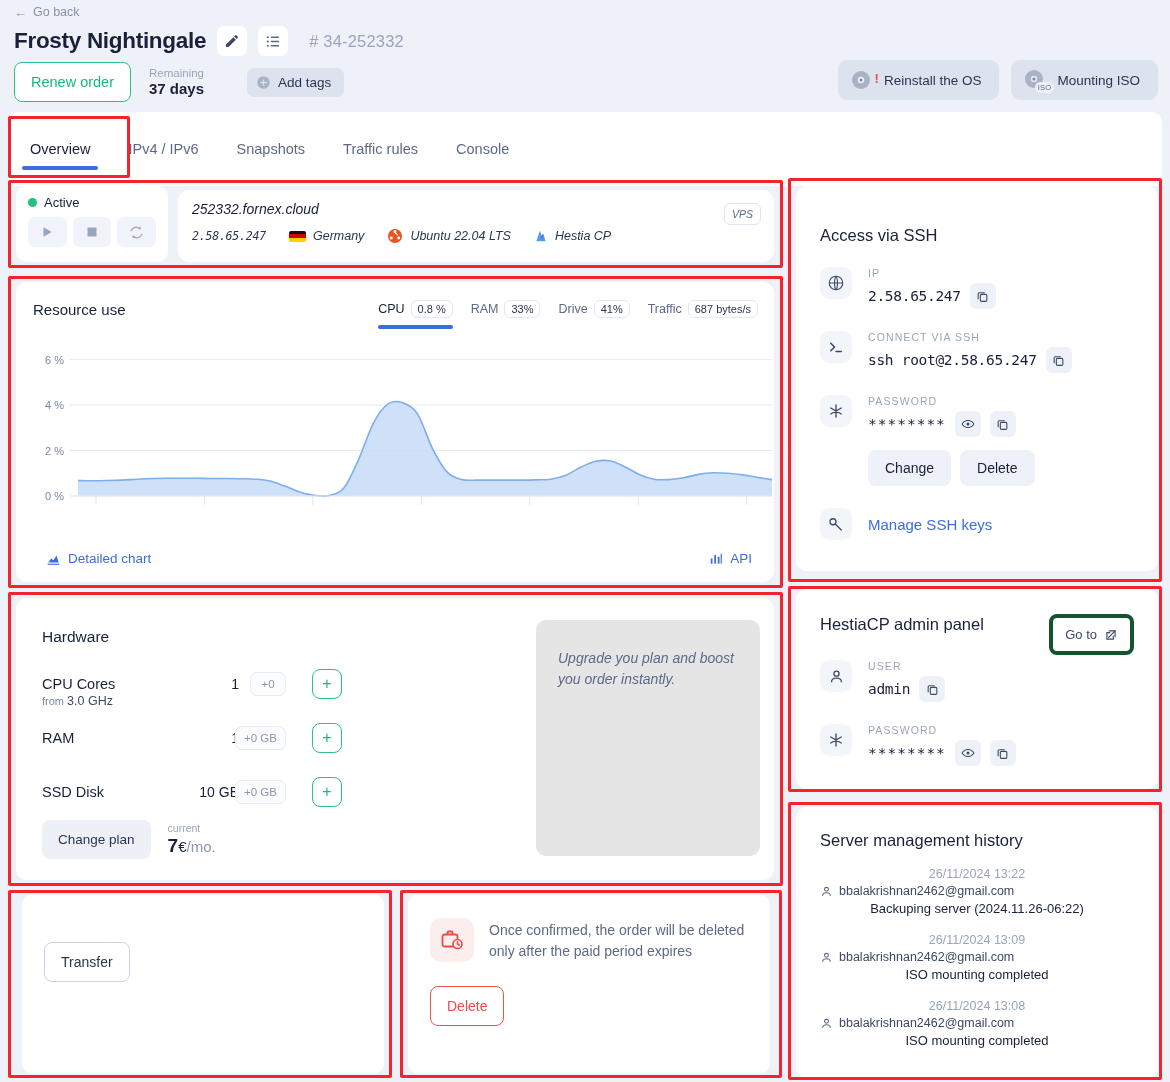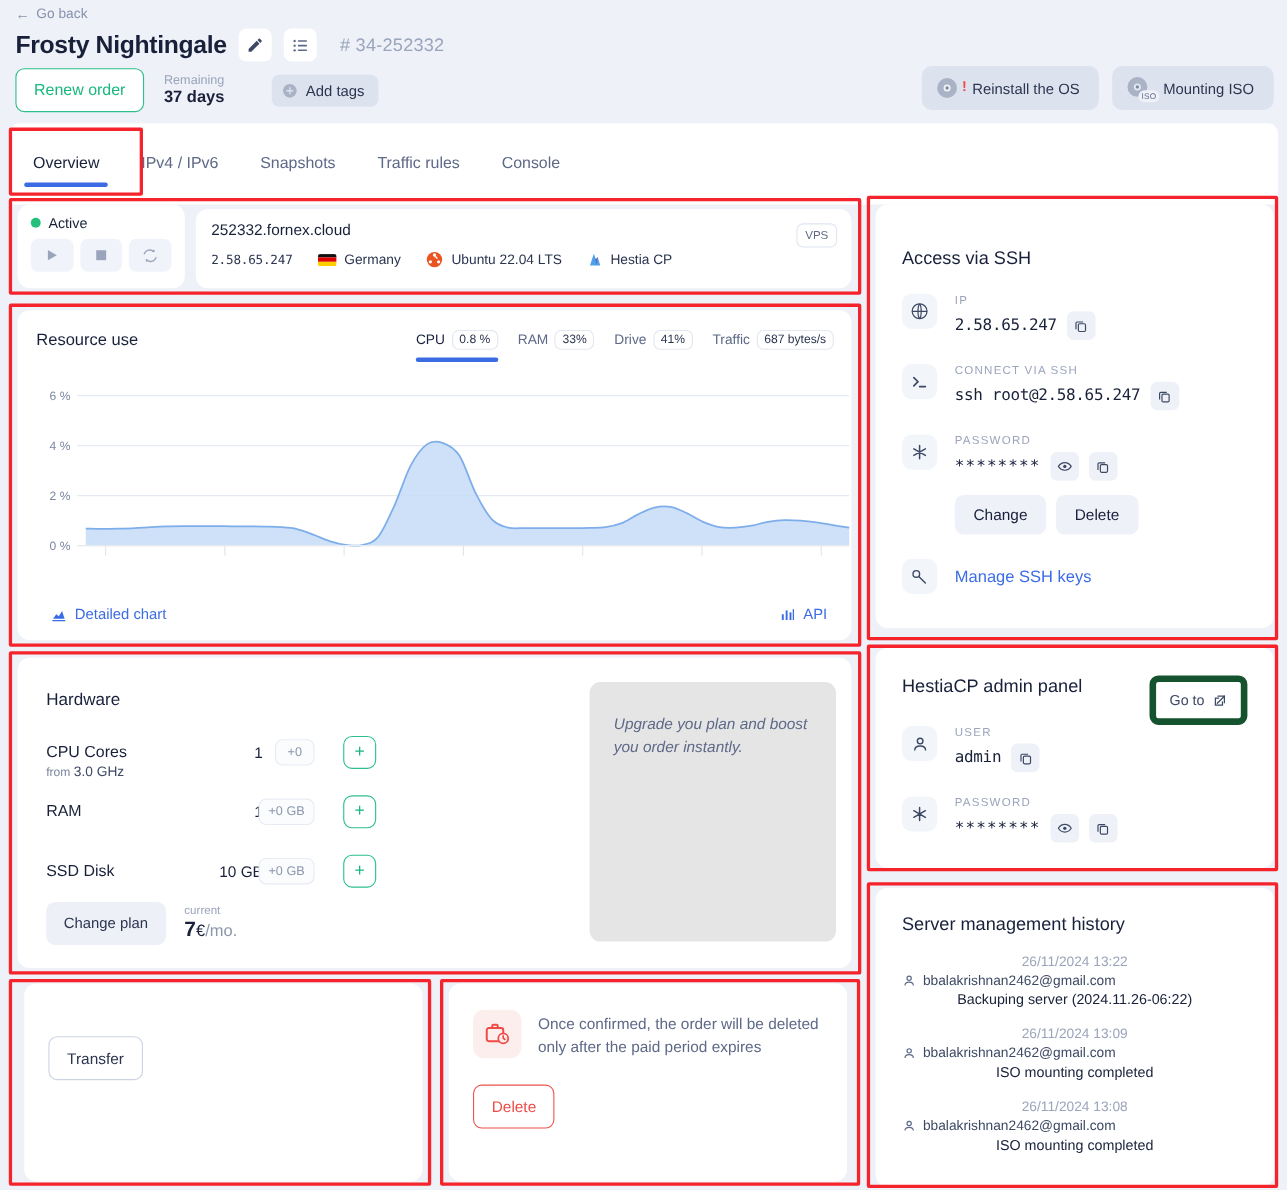--- a/index.html
+++ b/index.html
@@ -51,21 +51,21 @@
   .card { background: #fff; border-radius: 11px; }
 
   
   .status-card { position: absolute; left: 16px; top: 186px; width: 152px; height: 76px; padding: 9px 12px; }
   .status-line { display: flex; align-items: center; gap: 7px; font-size: 13px; color: #18203a; }
   .dot { width: 9px; height: 9px; border-radius: 50%; background: #25c17c; }
   .pw-row { display: flex; gap: 6px; margin-top: 7px; }
   .pw-btn { width: 39px; height: 30px; background: #f0f3f9; border-radius: 7px;
             display: flex; align-items: center; justify-content: center; }
 
-  .server-card { position: absolute; left: 178px; top: 190px; width: 596px; height: 72px; padding: 11px 14px; }
+  .server-card { position: absolute; left: 178px; top: 190px; width: 596px; height: 72px; padding: 11px 14px; font-style: italic; }
   .host { font-size: 14px; color: #18203a; }
   .meta { display: flex; align-items: center; gap: 7px; margin-top: 11px; font-size: 12.5px; color: #2b3550; }
   .meta .ip { font-family: "DejaVu Sans Mono", monospace; font-size: 11.5px; letter-spacing: -0.2px; }
   .meta .sep { width: 9px; }
   .vps-badge { position: absolute; right: 13px; top: 13px; border: 1px solid #e0e5ef; border-radius: 6px;
                font-size: 10.5px; color: #5d6987; padding: 4px 7px; }
 
   
   .res-card { position: absolute; left: 16px; top: 282px; width: 758px; height: 300px; }
   .res-title { position: absolute; left: 17px; top: 19px; font-size: 15px; color: #18203a; }
@@ -126,21 +126,21 @@
   .slabel { font-size: 10.5px; letter-spacing: 1.1px; color: #9aa4bb; text-transform: uppercase; }
   .svalue { font-family: "DejaVu Sans Mono", monospace; font-size: 14.5px; color: #18203a; margin-top: 4px;
             display: flex; align-items: center; gap: 9px; letter-spacing: -0.3px; }
   .copybtn { width: 26px; height: 26px; background: #eef1f7; border-radius: 6px; display: flex;
              align-items: center; justify-content: center; }
   .pwbtns { display: flex; gap: 9px; margin-top: 13px; }
   .gbtn { background: #eef1f7; border-radius: 8px; padding: 10px 17px; font-size: 14px; color: #18203a; }
   .link-blue { color: #3b6ce4; font-size: 15px; }
 
   .hestia-card { position: absolute; left: 796px; top: 589px; width: 362px; height: 200px; padding: 26px 24px; }
-  .goto-btn { position: absolute; right: 24px; top: 25px; border: 6px solid #14532d; border-radius: 8px;
+  .goto-btn { position: absolute; right: 24px; top: 25px; border: 4px solid #14532d; border-radius: 8px;
               padding: 9px 12px; font-size: 13px; color: #3d4964; display: flex; align-items: center; gap: 7px; }
 
   .hist-card { position: absolute; left: 796px; top: 807px; width: 362px; height: 272px; padding: 24px; }
   .hist-item { margin-top: 17px; text-align: center; }
   .hist-time { font-size: 12.5px; color: #9aa4bb; }
   .hist-user { font-size: 12.5px; color: #3d4964; display: flex; align-items: center; gap: 6px; margin-top: 3px; }
   .hist-msg { font-size: 13px; color: #18203a; margin-top: 3px; }
   svg { display: block; }
 </style>
 </head>

